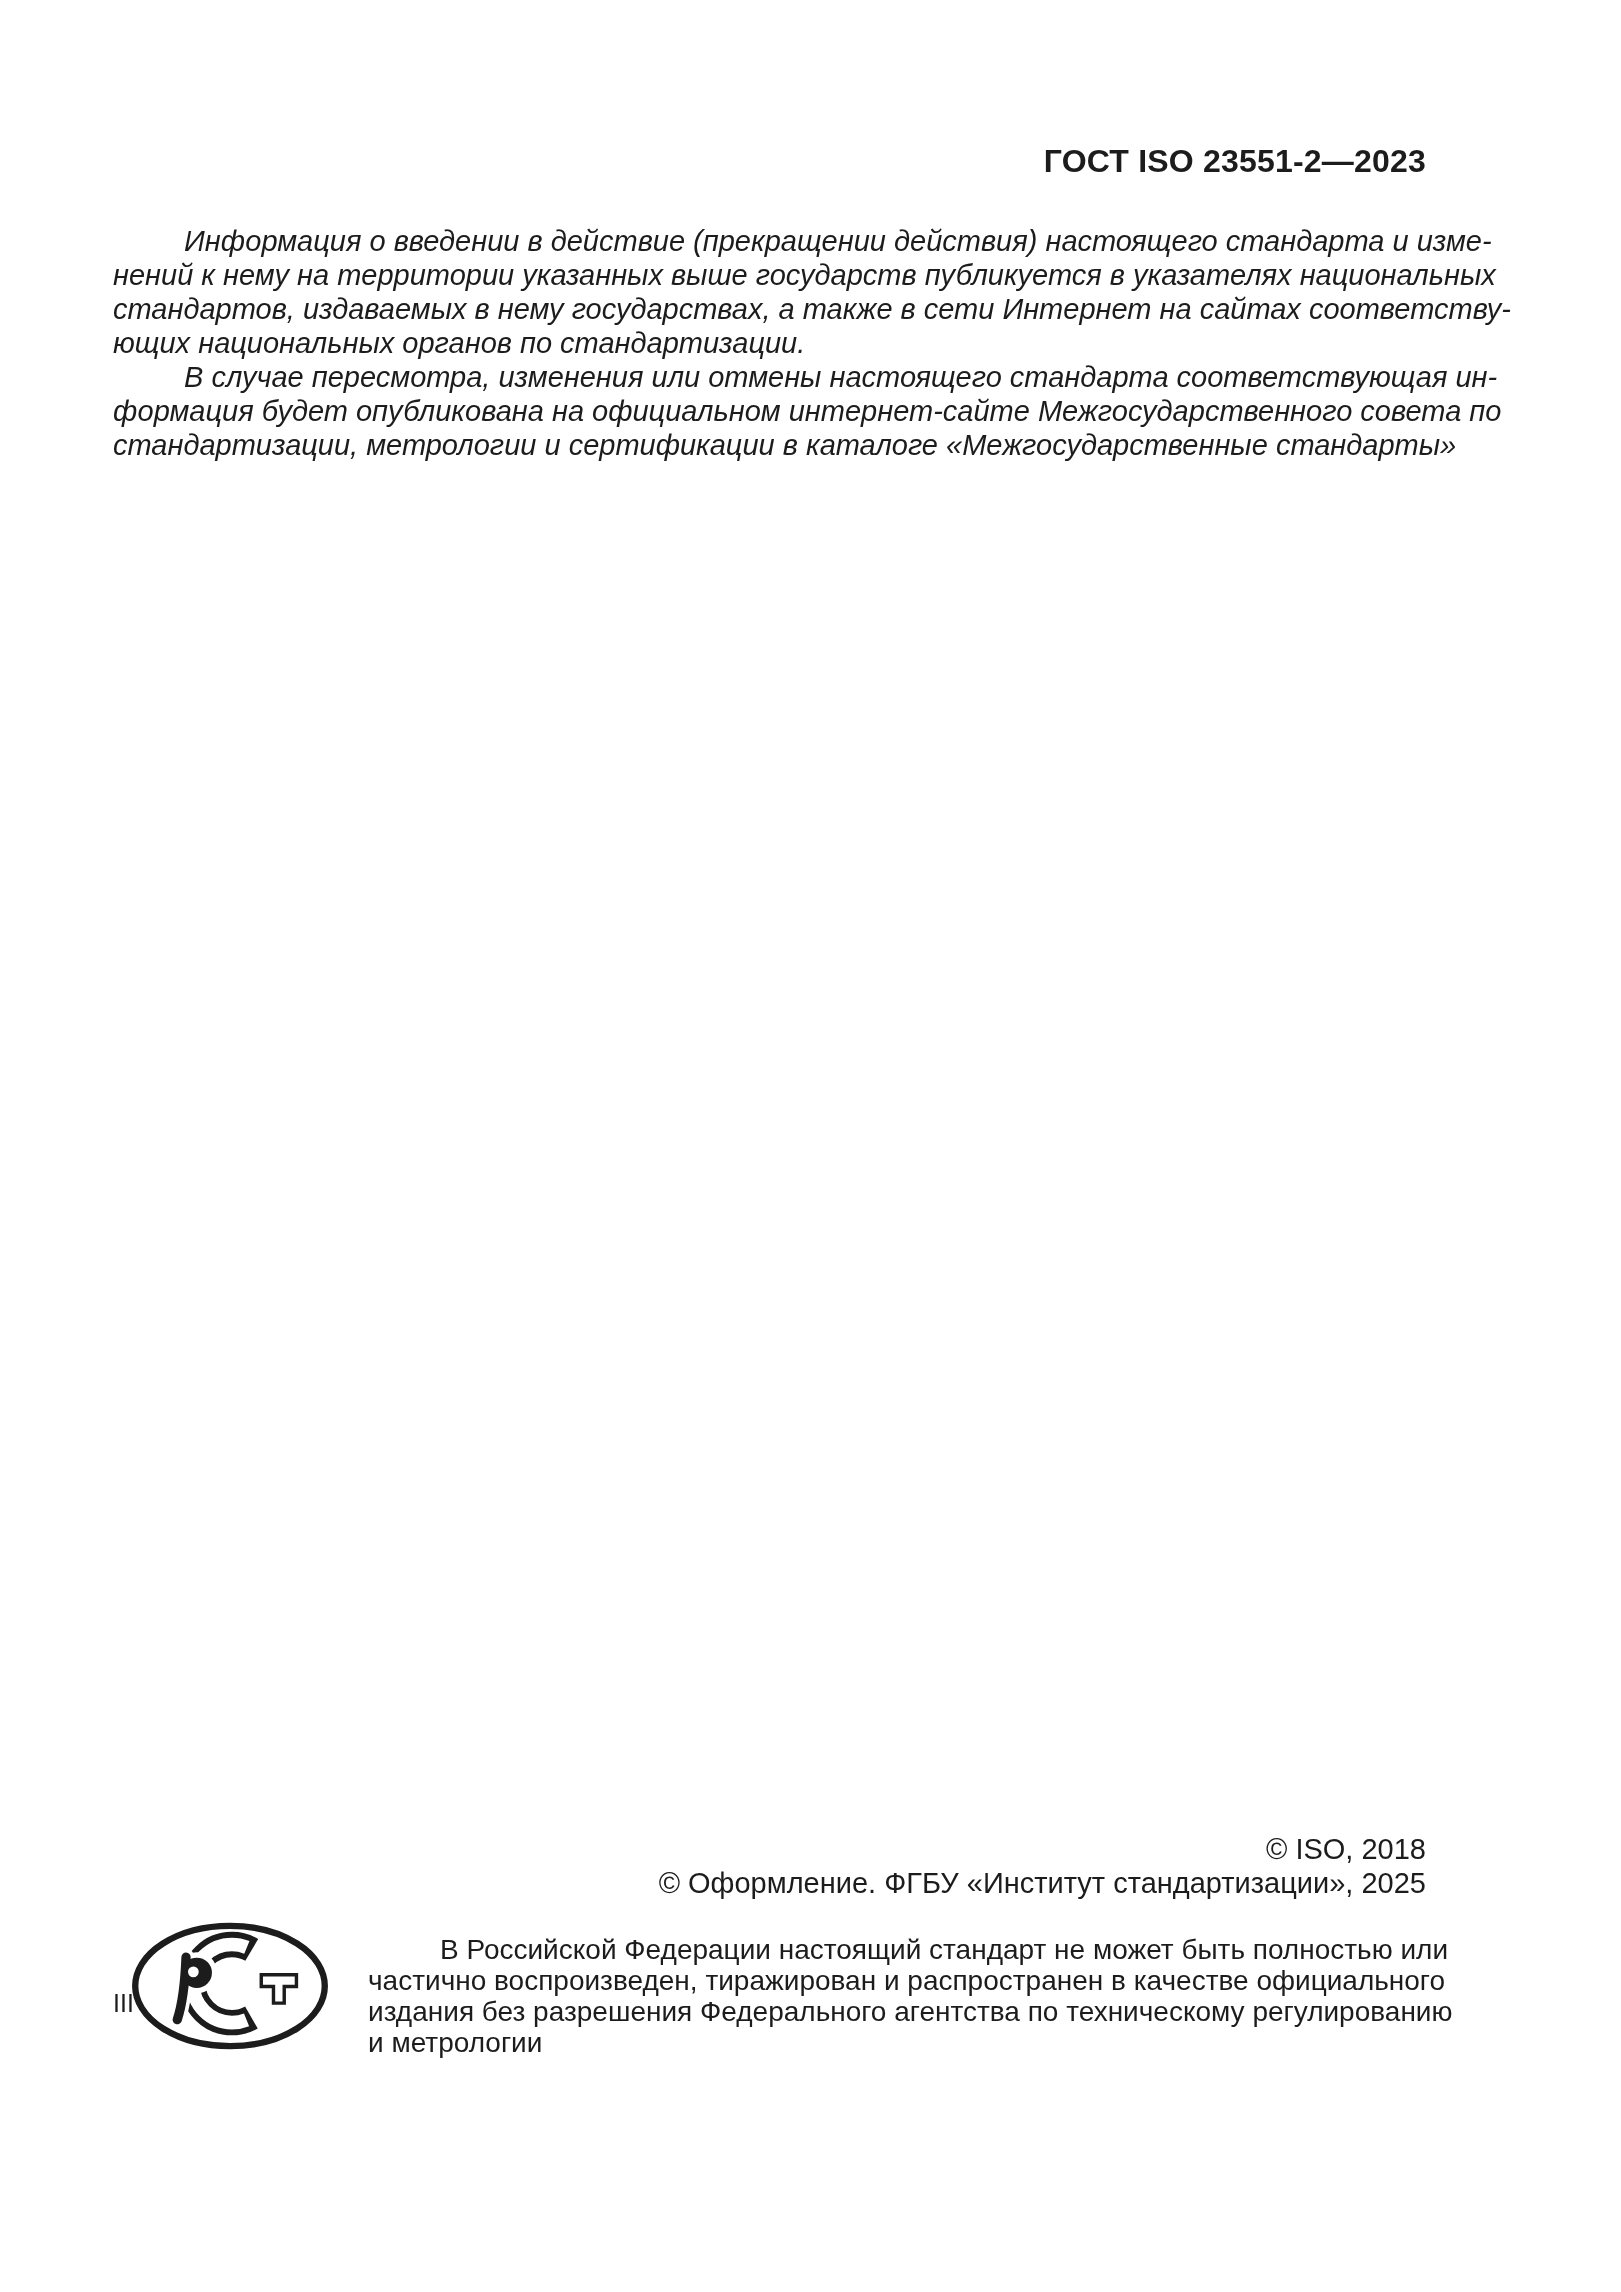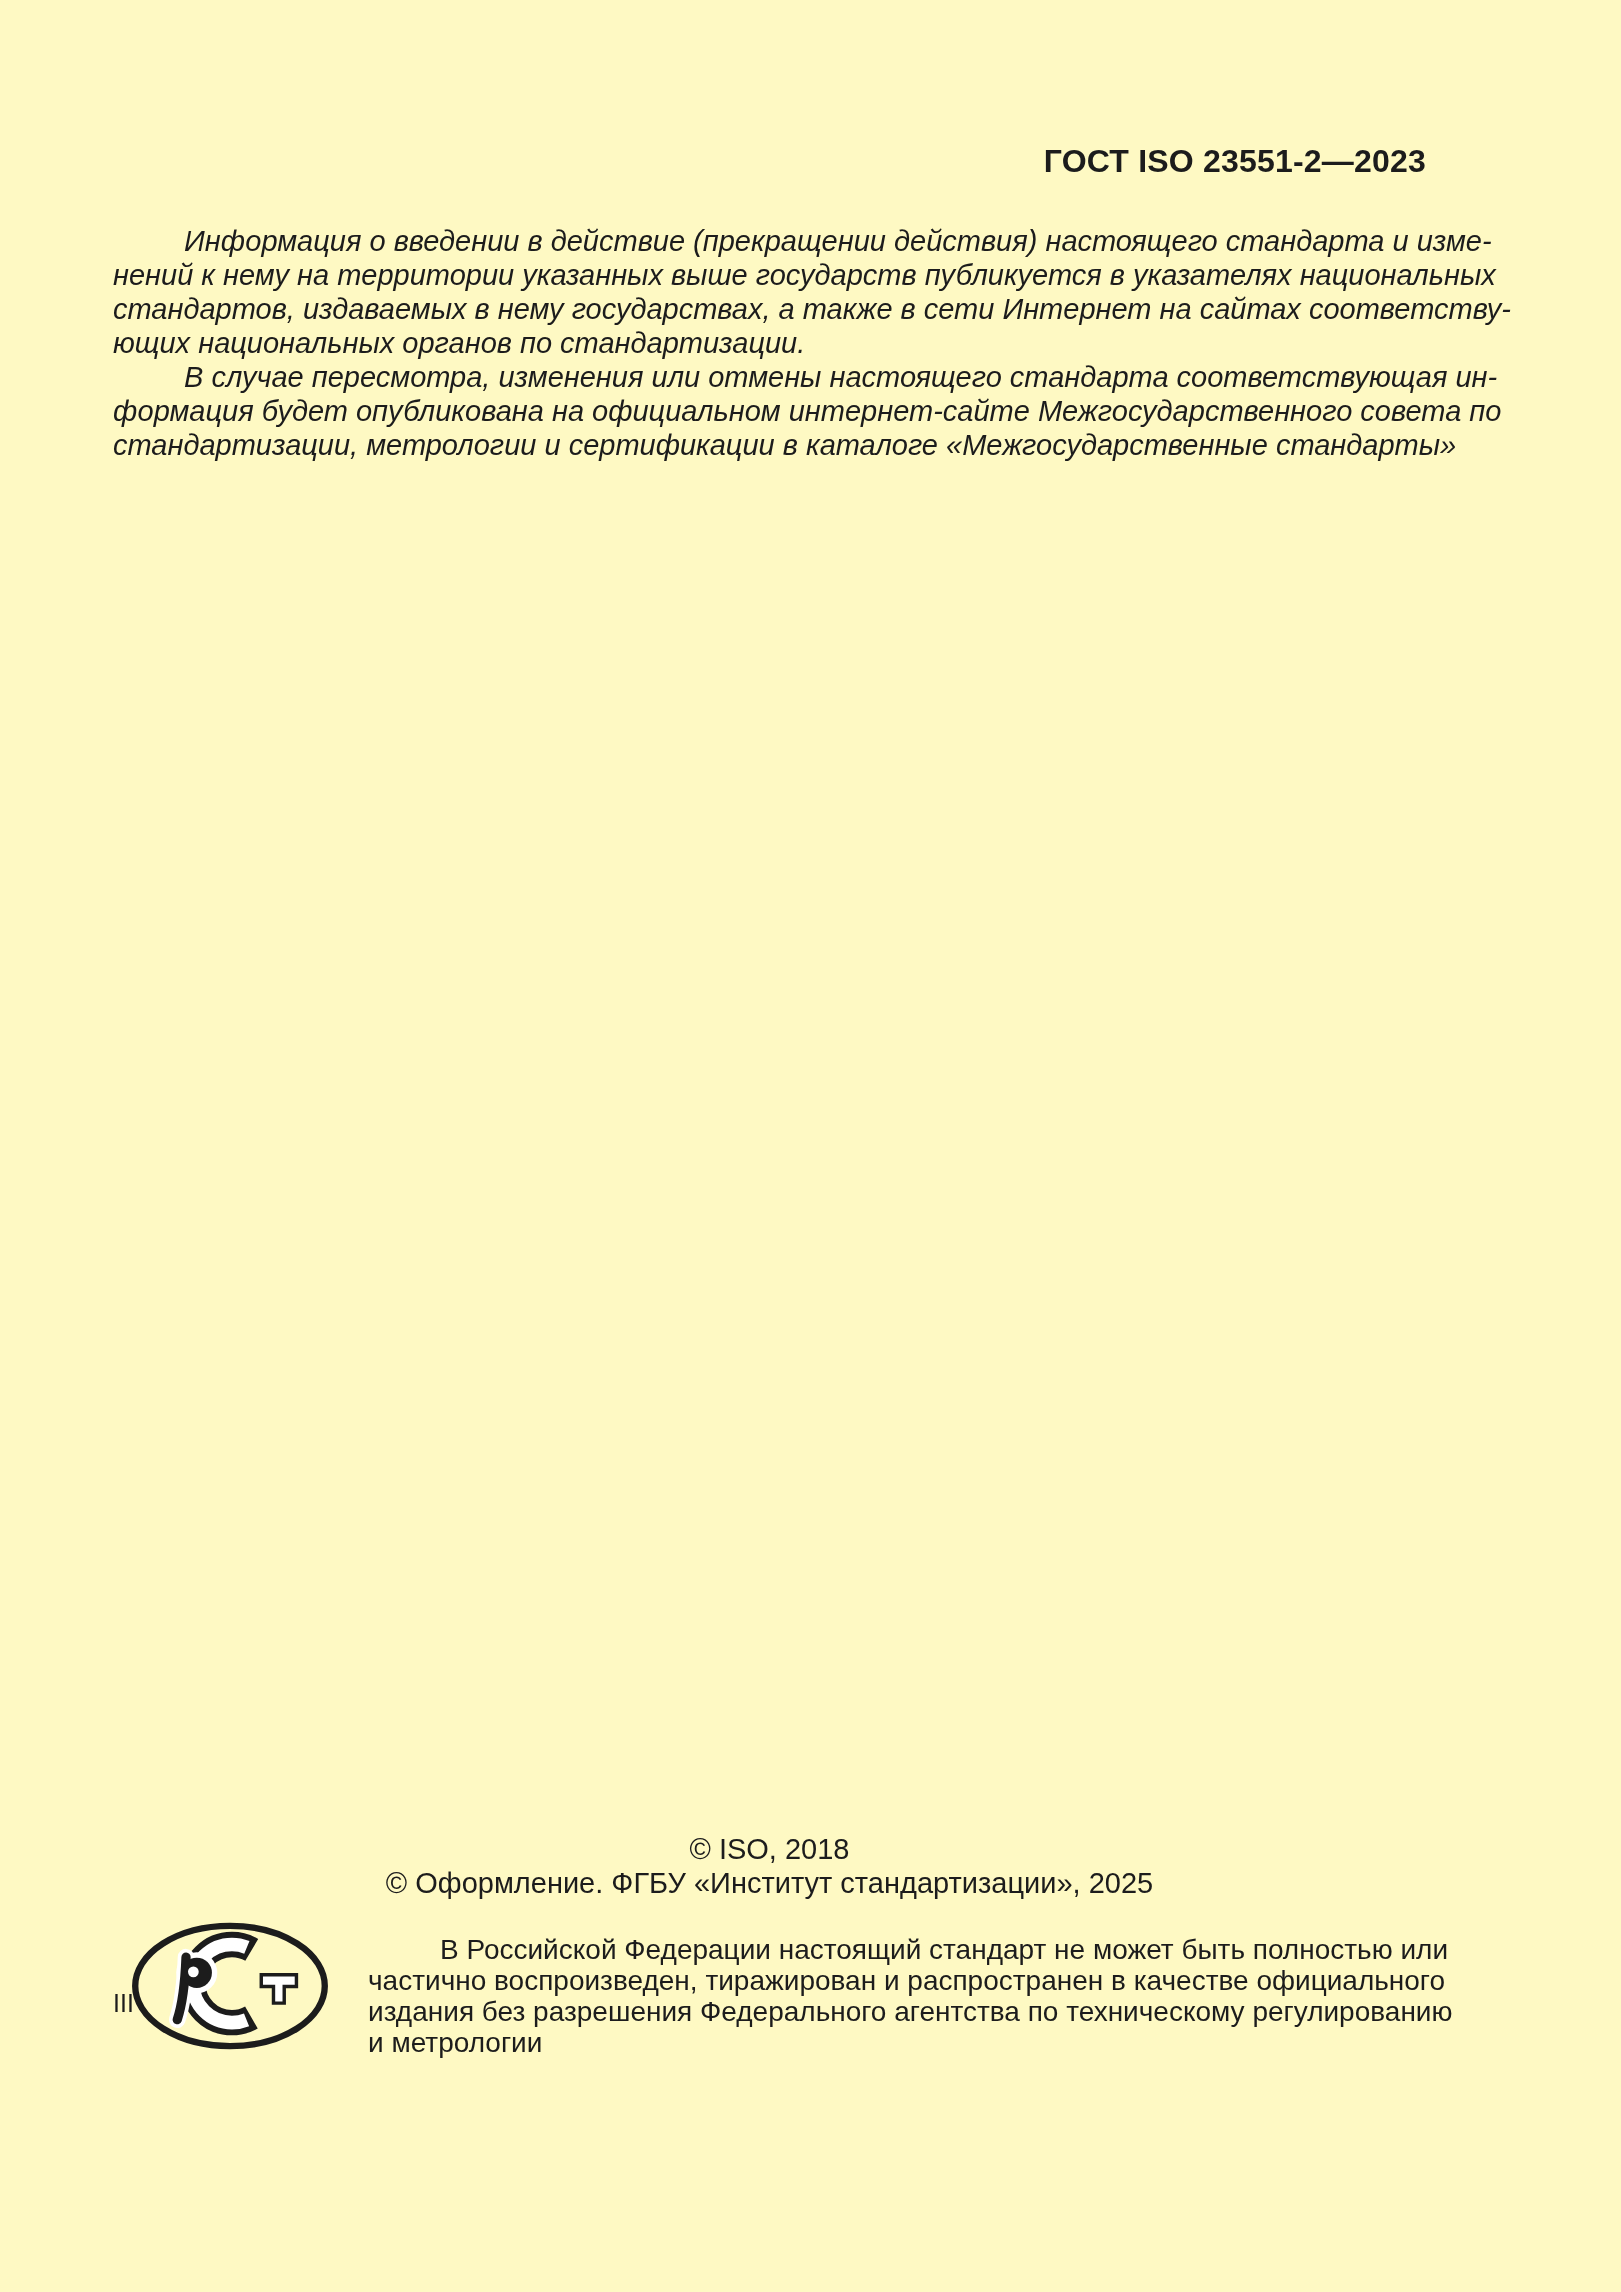--- a/index.html
+++ b/index.html
@@ -1,19 +1,19 @@
 <!DOCTYPE html>
 <html><head>
 <meta charset="utf-8">
 <style>
   html,body{margin:0;padding:0;background:#e8e8e8;}
   .page{
     position:relative;
     width:1621px;height:2293px;
-    background:#fef9c3;
+    background:#ffffff;
     font-family:"Liberation Sans", sans-serif;
     color:#1c1c1c;
     overflow:hidden;
     margin:0 auto;
   }
   .doc-code{
     position:absolute;top:144px;left:113px;right:195px;
     text-align:right;font-weight:700;font-size:32px;line-height:35px;
     letter-spacing:0.2px;
   }
@@ -27,21 +27,21 @@
     white-space:nowrap;
   }
   .lline{
     text-align:center;
     text-align-last:left;
     white-space:nowrap;
   }
   .indent{text-indent:71px;}
   .copyright{
     position:absolute;top:1832px;left:113px;right:195px;
-    text-align:center;font-size:29px;line-height:34px;
+    text-align:right;font-size:29px;line-height:34px;
   }
   .rst-logo{
     position:absolute;left:131px;top:1922px;width:198px;height:128px;
   }
   .repro-note{
     position:absolute;left:368px;top:1934px;width:1059px;
     font-size:28px;line-height:31px;
   }
   .repro-note .indent{text-indent:72px;}
   .page-num{

